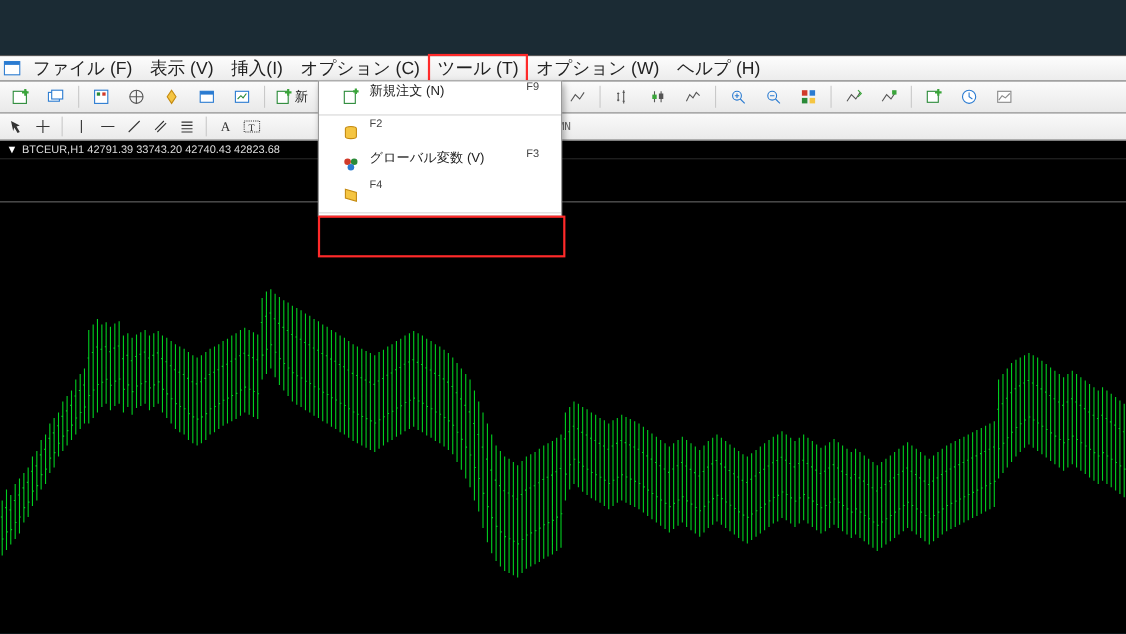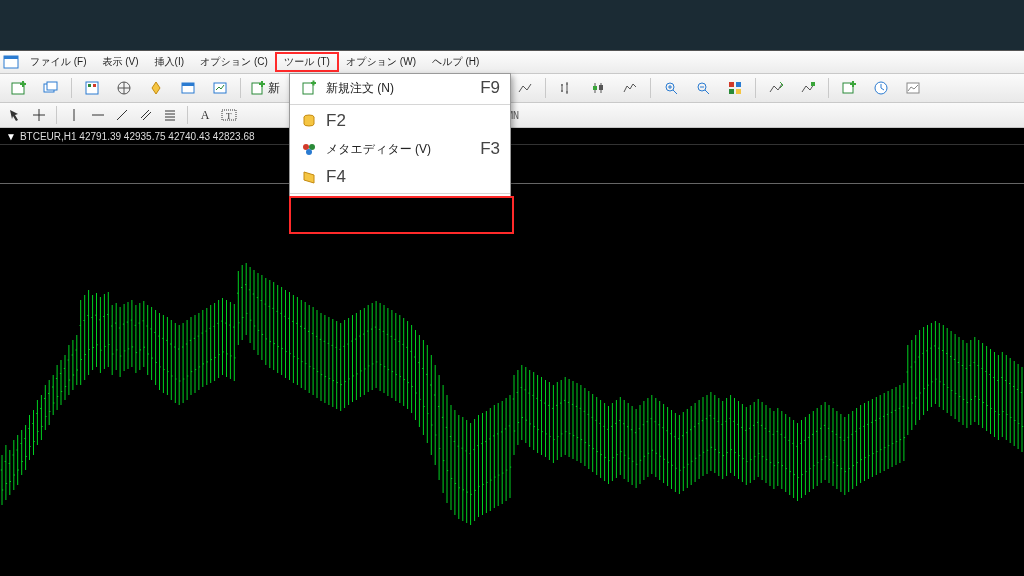--- a/index.html
+++ b/index.html
@@ -6,21 +6,21 @@
   .stage{position:relative;width:1024px;height:576px;overflow:hidden;background:#1b2b34;}
   .app{
     position:absolute;left:0;top:50px;width:1024px;height:526px;
     background:#000;border-top:1px solid #555;
   }
   .menubar{
     display:flex;align-items:center;height:22px;
     background:linear-gradient(#fdfdfd,#ececec);
     border-bottom:1px solid #c9c9c9;
     padding:0 2px;
-    font-size:10px;color:#222;
+    font-size:16px;color:#222;
   }
   .menubar .mi{
     padding:2px 8px;
     cursor:default;
     white-space:nowrap;
   }
   .menubar .mi.hl{outline:2px solid #ff2a2a;outline-offset:-1px;}
   .menubar .ico{
     display:inline-flex;align-items:center;justify-content:center;
     width:18px;height:18px;margin-right:2px;
@@ -72,26 +72,26 @@
   .stick{stroke:#00d020;stroke-width:1;}
   .dropdown{
     position:absolute;
     left:289px;top:73px;
     width:220px;
     background:#fff;border:1px solid #9a9a9a;
     box-shadow:2px 3px 6px rgba(0,0,0,.35);
     font-size:12px;color:#222;z-index:50;
   }
   .dropdown .row{
-    display:flex;align-items:center;height:28px;
-    padding:0 10px;gap:8px;
+    display:flex;height:28px;
+    padding:0 20px;gap:8px;
   }
   .dropdown .row .ic{width:18px;display:inline-flex;align-items:center;justify-content:center;}
   .dropdown .row .lbl{flex:1;white-space:nowrap;}
-  .dropdown .row .sc{color:#444;font-size:17px;}
+  .dropdown .row .sc{color:#444;font-size:10px;}
   .dropdown hr{border:none;border-top:1px solid #d6d6d6;margin:2px 0;}
   .drop-hl{
     position:absolute;left:289px;top:196px;width:221px;height:34px;
     border:2px solid #ff2a2a;pointer-events:none;z-index:60;
   }
 </style>
 </head>
 <body>
 
 <div class="stage">
@@ -298,21 +298,21 @@
 
       <span class="period" style="display:flex;gap:2px;">
         <span class="db">D1</span>
         <span class="db">W1</span>
         <span class="db">MN</span>
       </span>
     </div>
 
     <div class="status-strip">
       <span style="color:#fff;margin-right:4px;">▼</span>
-      <span>BTCEUR,H1  42791.39 42935.75 42740.43 42823.68</span>
+      <span>BTCEUR,H1  42791.39 33743.20 42740.43 42823.68</span>
     </div>
 
     <div class="chart-area">
       <div class="h-axis"></div>
       <svg class="chart" id="chart-svg" width="1024" height="436">
           <path d="M2.0 310 L2.0 360 M0.8 325 h1.2 M2.0 345 h1.2 M5.9 300 L5.9 355 M4.7 316.5 h1.2 M5.9 338.5 h1.2 M9.8 305 L9.8 350 M8.7 318.5 h1.2 M9.8 336.5 h1.2 M13.8 295 L13.8 345 M12.6 310 h1.2 M13.8 330 h1.2 M17.7 290 L17.7 340 M16.5 305 h1.2 M17.7 325 h1.2 M21.7 285 L21.7 330 M20.5 298.5 h1.2 M21.7 316.5 h1.2 M25.6 280 L25.6 325 M24.4 293.5 h1.2 M25.6 311.5 h1.2 M29.5 270 L29.5 315 M28.4 283.5 h1.2 M29.5 301.5 h1.2 M33.5 265 L33.5 310 M32.3 278.5 h1.2 M33.5 296.5 h1.2 M37.4 255 L37.4 300 M36.2 268.5 h1.2 M37.4 286.5 h1.2 M41.4 250 L41.4 295 M40.2 263.5 h1.2 M41.4 281.5 h1.2 M45.3 240 L45.3 285 M44.1 253.5 h1.2 M45.3 271.5 h1.2 M49.2 235 L49.2 280 M48.0 248.5 h1.2 M49.2 266.5 h1.2 M53.2 230 L53.2 270 M52.0 242 h1.2 M53.2 258 h1.2 M57.1 220 L57.1 265 M55.9 233.5 h1.2 M57.1 251.5 h1.2 M61.0 215 L61.0 260 M59.9 228.5 h1.2 M61.0 246.5 h1.2 M65.0 210 L65.0 255 M63.8 223.5 h1.2 M65.0 241.5 h1.2 M68.9 200 L68.9 250 M67.7 215 h1.2 M68.9 235 h1.2 M72.9 195 L72.9 245 M71.7 210 h1.2 M72.9 230 h1.2 M76.8 190 L76.8 240 M75.6 205 h1.2 M76.8 225 h1.2 M80.7 155 L80.7 240 M79.6 180.5 h1.2 M80.7 214.5 h1.2 M84.7 150 L84.7 235 M83.5 175.5 h1.2 M84.7 209.5 h1.2 M88.6 145 L88.6 230 M87.4 170.5 h1.2 M88.6 204.5 h1.2 M92.6 150 L92.6 225 M91.4 172.5 h1.2 M92.6 202.5 h1.2 M96.5 148 L96.5 222 M95.3 170.2 h1.2 M96.5 199.8 h1.2 M100.4 152 L100.4 228 M99.2 174.8 h1.2 M100.4 205.2 h1.2 M104.4 149 L104.4 224 M103.2 171.5 h1.2 M104.4 201.5 h1.2 M108.3 147 L108.3 222 M107.1 169.5 h1.2 M108.3 199.5 h1.2 M112.2 160 L112.2 230 M111.1 181 h1.2 M112.2 209 h1.2 M116.2 158 L116.2 225 M115.0 178.1 h1.2 M116.2 204.9 h1.2 M120.1 162 L120.1 232 M118.9 183 h1.2 M120.1 211 h1.2 M124.1 159 L124.1 226 M122.9 179.1 h1.2 M124.1 205.9 h1.2 M128.0 157 L128.0 224 M126.8 177.1 h1.2 M128.0 203.9 h1.2 M131.9 155 L131.9 222 M130.8 175.1 h1.2 M131.9 201.9 h1.2 M135.9 160 L135.9 228 M134.7 180.4 h1.2 M135.9 207.6 h1.2 M139.8 158 L139.8 225 M138.6 178.1 h1.2 M139.8 204.9 h1.2 M143.8 156 L143.8 222 M142.6 175.8 h1.2 M143.8 202.2 h1.2 M147.7 160 L147.7 230 M146.5 181 h1.2 M147.7 209 h1.2 M151.6 162 L151.6 235 M150.4 183.9 h1.2 M151.6 213.1 h1.2 M155.6 165 L155.6 240 M154.4 187.5 h1.2 M155.6 217.5 h1.2 M159.5 168 L159.5 245 M158.3 191.1 h1.2 M159.5 221.9 h1.2 M163.4 170 L163.4 248 M162.3 193.4 h1.2 M163.4 224.6 h1.2 M167.4 172 L167.4 250 M166.2 195.4 h1.2 M167.4 226.6 h1.2 M171.3 175 L171.3 255 M170.1 199 h1.2 M171.3 231 h1.2 M175.3 178 L175.3 258 M174.1 202 h1.2 M175.3 234 h1.2 M179.2 180 L179.2 260 M178.0 204 h1.2 M179.2 236 h1.2 M183.1 178 L183.1 258 M182.0 202 h1.2 M183.1 234 h1.2 M187.1 175 L187.1 255 M185.9 199 h1.2 M187.1 231 h1.2 M191.0 172 L191.0 250 M189.8 195.4 h1.2 M191.0 226.6 h1.2 M195.0 170 L195.0 248 M193.8 193.4 h1.2 M195.0 224.6 h1.2 M198.9 168 L198.9 245 M197.7 191.1 h1.2 M198.9 221.9 h1.2 M202.8 165 L202.8 242 M201.6 188.1 h1.2 M202.8 218.9 h1.2 M206.8 163 L206.8 240 M205.6 186.1 h1.2 M206.8 216.9 h1.2 M210.7 160 L210.7 238 M209.5 183.4 h1.2 M210.7 214.6 h1.2 M214.6 158 L214.6 236 M213.5 181.4 h1.2 M214.6 212.6 h1.2 M218.6 155 L218.6 233 M217.4 178.4 h1.2 M218.6 209.6 h1.2 M222.5 153 L222.5 230 M221.3 176.1 h1.2 M222.5 206.9 h1.2 M226.5 155 L226.5 232 M225.3 178.1 h1.2 M226.5 208.9 h1.2 M230.4 157 L230.4 234 M229.2 180.1 h1.2 M230.4 210.9 h1.2 M234.3 159 L234.3 236 M233.2 182.1 h1.2 M234.3 212.9 h1.2 M238.3 126 L238.3 200 M237.1 148.2 h1.2 M238.3 177.8 h1.2 M242.2 120 L242.2 195 M241.0 142.5 h1.2 M242.2 172.5 h1.2 M246.2 118 L246.2 190 M245.0 139.6 h1.2 M246.2 168.4 h1.2 M250.1 122 L250.1 198 M248.9 144.8 h1.2 M250.1 175.2 h1.2 M254.0 125 L254.0 205 M252.8 149 h1.2 M254.0 181 h1.2 M258.0 128 L258.0 210 M256.8 152.6 h1.2 M258.0 185.4 h1.2 M261.9 130 L261.9 215 M260.7 155.5 h1.2 M261.9 189.5 h1.2 M265.8 133 L265.8 220 M264.7 159.1 h1.2 M265.8 193.9 h1.2 M269.8 135 L269.8 223 M268.6 161.4 h1.2 M269.8 196.6 h1.2 M273.7 137 L273.7 225 M272.5 163.4 h1.2 M273.7 198.6 h1.2 M277.7 140 L277.7 228 M276.5 166.4 h1.2 M277.7 201.6 h1.2 M281.6 142 L281.6 230 M280.4 168.4 h1.2 M281.6 203.6 h1.2 M285.5 145 L285.5 233 M284.4 171.4 h1.2 M285.5 206.6 h1.2 M289.5 147 L289.5 235 M288.3 173.4 h1.2 M289.5 208.6 h1.2 M293.4 150 L293.4 238 M292.2 176.4 h1.2 M293.4 211.6 h1.2 M297.4 152 L297.4 240 M296.2 178.4 h1.2 M297.4 213.6 h1.2 M301.3 155 L301.3 243 M300.1 181.4 h1.2 M301.3 216.6 h1.2 M305.2 157 L305.2 245 M304.0 183.4 h1.2 M305.2 218.6 h1.2 M309.2 160 L309.2 248 M308.0 186.4 h1.2 M309.2 221.6 h1.2 M313.1 162 L313.1 250 M311.9 188.4 h1.2 M313.1 223.6 h1.2 M317.0 165 L317.0 253 M315.9 191.4 h1.2 M317.0 226.6 h1.2 M321.0 168 L321.0 256 M319.8 194.4 h1.2 M321.0 229.6 h1.2 M324.9 170 L324.9 258 M323.7 196.4 h1.2 M324.9 231.6 h1.2 M328.9 172 L328.9 260 M327.7 198.4 h1.2 M328.9 233.6 h1.2 M332.8 174 L332.8 262 M331.6 200.4 h1.2 M332.8 235.6 h1.2 M336.7 176 L336.7 264 M335.6 202.4 h1.2 M336.7 237.6 h1.2 M340.7 178 L340.7 266 M339.5 204.4 h1.2 M340.7 239.6 h1.2 M344.6 175 L344.6 263 M343.4 201.4 h1.2 M344.6 236.6 h1.2 M348.6 173 L348.6 260 M347.4 199.1 h1.2 M348.6 233.9 h1.2 M352.5 170 L352.5 257 M351.3 196.1 h1.2 M352.5 230.9 h1.2 M356.4 168 L356.4 255 M355.2 194.1 h1.2 M356.4 228.9 h1.2 M360.4 165 L360.4 252 M359.2 191.1 h1.2 M360.4 225.9 h1.2 M364.3 163 L364.3 250 M363.1 189.1 h1.2 M364.3 223.9 h1.2 M368.2 160 L368.2 247 M367.1 186.1 h1.2 M368.2 220.9 h1.2 M372.2 158 L372.2 245 M371.0 184.1 h1.2 M372.2 218.9 h1.2 M376.1 156 L376.1 243 M374.9 182.1 h1.2 M376.1 216.9 h1.2 M380.1 158 L380.1 246 M378.9 184.4 h1.2 M380.1 219.6 h1.2 M384.0 160 L384.0 248 M382.8 186.4 h1.2 M384.0 221.6 h1.2 M387.9 163 L387.9 251 M386.8 189.4 h1.2 M387.9 224.6 h1.2 M391.9 165 L391.9 253 M390.7 191.4 h1.2 M391.9 226.6 h1.2 M395.8 168 L395.8 256 M394.6 194.4 h1.2 M395.8 229.6 h1.2 M399.8 170 L399.8 258 M398.6 196.4 h1.2 M399.8 231.6 h1.2 M403.7 173 L403.7 261 M402.5 199.4 h1.2 M403.7 234.6 h1.2 M407.6 176 L407.6 264 M406.4 202.4 h1.2 M407.6 237.6 h1.2 M411.6 180 L411.6 268 M410.4 206.4 h1.2 M411.6 241.6 h1.2 M415.5 185 L415.5 275 M414.3 212 h1.2 M415.5 248 h1.2 M419.4 190 L419.4 282 M418.3 217.6 h1.2 M419.4 254.39999999999998 h1.2 M423.4 195 L423.4 290 M422.2 223.5 h1.2 M423.4 261.5 h1.2 M427.3 200 L427.3 298 M426.1 229.4 h1.2 M427.3 268.6 h1.2 M431.3 210 L431.3 310 M430.1 240 h1.2 M431.3 280 h1.2 M435.2 220 L435.2 320 M434.0 250 h1.2 M435.2 290 h1.2 M439.1 230 L439.1 335 M438.0 261.5 h1.2 M439.1 303.5 h1.2 M443.1 240 L443.1 348 M441.9 272.4 h1.2 M443.1 315.6 h1.2 M447.0 250 L447.0 358 M445.8 282.4 h1.2 M447.0 325.6 h1.2 M451.0 260 L451.0 365 M449.8 291.5 h1.2 M451.0 333.5 h1.2 M454.9 265 L454.9 370 M453.7 296.5 h1.2 M454.9 338.5 h1.2 M458.8 270 L458.8 374 M457.6 301.2 h1.2 M458.8 342.8 h1.2 M462.8 272 L462.8 376 M461.6 303.2 h1.2 M462.8 344.8 h1.2 M466.7 275 L466.7 378 M465.5 305.9 h1.2 M466.7 347.1 h1.2 M470.6 278 L470.6 380 M469.5 308.6 h1.2 M470.6 349.4 h1.2 M474.6 274 L474.6 376 M473.4 304.6 h1.2 M474.6 345.4 h1.2 M478.5 270 L478.5 372 M477.3 300.6 h1.2 M478.5 341.4 h1.2 M482.5 268 L482.5 370 M481.3 298.6 h1.2 M482.5 339.4 h1.2 M486.4 266 L486.4 368 M485.2 296.6 h1.2 M486.4 337.4 h1.2 M490.3 263 L490.3 366 M489.2 293.9 h1.2 M490.3 335.1 h1.2 M494.3 260 L494.3 363 M493.1 290.9 h1.2 M494.3 332.1 h1.2 M498.2 258 L498.2 361 M497.0 288.9 h1.2 M498.2 330.1 h1.2 M502.2 256 L502.2 359 M501.0 286.9 h1.2 M502.2 328.1 h1.2 M506.1 253 L506.1 356 M504.9 283.9 h1.2 M506.1 325.1 h1.2 M510.0 250 L510.0 353 M508.8 280.9 h1.2 M510.0 322.1 h1.2 M514.0 230 L514.0 310 M512.8 254 h1.2 M514.0 286 h1.2 M517.9 225 L517.9 300 M516.7 247.5 h1.2 M517.9 277.5 h1.2 M521.8 220 L521.8 295 M520.7 242.5 h1.2 M521.8 272.5 h1.2 M525.8 222 L525.8 298 M524.6 244.8 h1.2 M525.8 275.2 h1.2 M529.7 225 L529.7 302 M528.5 248.1 h1.2 M529.7 278.9 h1.2 M533.7 227 L533.7 305 M532.5 250.4 h1.2 M533.7 281.6 h1.2 M537.6 230 L537.6 308 M536.4 253.4 h1.2 M537.6 284.6 h1.2 M541.5 232 L541.5 310 M540.4 255.4 h1.2 M541.5 286.6 h1.2 M545.5 235 L545.5 312 M544.3 258.1 h1.2 M545.5 288.9 h1.2 M549.4 237 L549.4 315 M548.2 260.4 h1.2 M549.4 291.6 h1.2 M553.4 240 L553.4 318 M552.2 263.4 h1.2 M553.4 294.6 h1.2 M557.3 237 L557.3 315 M556.1 260.4 h1.2 M557.3 291.6 h1.2 M561.2 235 L561.2 312 M560.0 258.1 h1.2 M561.2 288.9 h1.2 M565.2 232 L565.2 310 M564.0 255.4 h1.2 M565.2 286.6 h1.2 M569.1 234 L569.1 312 M567.9 257.4 h1.2 M569.1 288.6 h1.2 M573.0 236 L573.0 314 M571.9 259.4 h1.2 M573.0 290.6 h1.2 M577.0 238 L577.0 316 M575.8 261.4 h1.2 M577.0 292.6 h1.2 M580.9 240 L580.9 318 M579.7 263.4 h1.2 M580.9 294.6 h1.2 M584.9 243 L584.9 321 M583.7 266.4 h1.2 M584.9 297.6 h1.2 M588.8 246 L588.8 324 M587.6 269.4 h1.2 M588.8 300.6 h1.2 M592.7 249 L592.7 327 M591.6 272.4 h1.2 M592.7 303.6 h1.2 M596.7 252 L596.7 330 M595.5 275.4 h1.2 M596.7 306.6 h1.2 M600.6 255 L600.6 333 M599.4 278.4 h1.2 M600.6 309.6 h1.2 M604.6 258 L604.6 336 M603.4 281.4 h1.2 M604.6 312.6 h1.2 M608.5 261 L608.5 339 M607.3 284.4 h1.2 M608.5 315.6 h1.2 M612.4 258 L612.4 336 M611.2 281.4 h1.2 M612.4 312.6 h1.2 M616.4 255 L616.4 333 M615.2 278.4 h1.2 M616.4 309.6 h1.2 M620.3 252 L620.3 330 M619.1 275.4 h1.2 M620.3 306.6 h1.2 M624.2 255 L624.2 334 M623.1 278.7 h1.2 M624.2 310.3 h1.2 M628.2 258 L628.2 337 M627.0 281.7 h1.2 M628.2 313.3 h1.2 M632.1 261 L632.1 340 M630.9 284.7 h1.2 M632.1 316.3 h1.2 M636.1 264 L636.1 343 M634.9 287.7 h1.2 M636.1 319.3 h1.2 M640.0 260 L640.0 339 M638.8 283.7 h1.2 M640.0 315.3 h1.2 M643.9 256 L643.9 335 M642.8 279.7 h1.2 M643.9 311.3 h1.2 M647.9 253 L647.9 332 M646.7 276.7 h1.2 M647.9 308.3 h1.2 M651.8 250 L651.8 329 M650.6 273.7 h1.2 M651.8 305.3 h1.2 M655.8 253 L655.8 332 M654.6 276.7 h1.2 M655.8 308.3 h1.2 M659.7 256 L659.7 335 M658.5 279.7 h1.2 M659.7 311.3 h1.2 M663.6 259 L663.6 338 M662.4 282.7 h1.2 M663.6 314.3 h1.2 M667.6 262 L667.6 341 M666.4 285.7 h1.2 M667.6 317.3 h1.2 M671.5 265 L671.5 344 M670.3 288.7 h1.2 M671.5 320.3 h1.2 M675.4 268 L675.4 347 M674.3 291.7 h1.2 M675.4 323.3 h1.2 M679.4 270 L679.4 349 M678.2 293.7 h1.2 M679.4 325.3 h1.2 M683.3 267 L683.3 346 M682.1 290.7 h1.2 M683.3 322.3 h1.2 M687.3 264 L687.3 343 M686.1 287.7 h1.2 M687.3 319.3 h1.2 M691.2 261 L691.2 340 M690.0 284.7 h1.2 M691.2 316.3 h1.2 M695.1 258 L695.1 337 M694.0 281.7 h1.2 M695.1 313.3 h1.2 M699.1 255 L699.1 334 M697.9 278.7 h1.2 M699.1 310.3 h1.2 M703.0 252 L703.0 331 M701.8 275.7 h1.2 M703.0 307.3 h1.2 M707.0 250 L707.0 329 M705.8 273.7 h1.2 M707.0 305.3 h1.2 M710.9 247 L710.9 326 M709.7 270.7 h1.2 M710.9 302.3 h1.2 M714.8 250 L714.8 328 M713.6 273.4 h1.2 M714.8 304.6 h1.2 M718.8 253 L718.8 331 M717.6 276.4 h1.2 M718.8 307.6 h1.2 M722.7 256 L722.7 334 M721.5 279.4 h1.2 M722.7 310.6 h1.2 M726.6 253 L726.6 331 M725.5 276.4 h1.2 M726.6 307.6 h1.2 M730.6 250 L730.6 328 M729.4 273.4 h1.2 M730.6 304.6 h1.2 M734.5 253 L734.5 331 M733.3 276.4 h1.2 M734.5 307.6 h1.2 M738.5 256 L738.5 334 M737.3 279.4 h1.2 M738.5 310.6 h1.2 M742.4 259 L742.4 337 M741.2 282.4 h1.2 M742.4 313.6 h1.2 M746.3 262 L746.3 340 M745.2 285.4 h1.2 M746.3 316.6 h1.2 M750.3 260 L750.3 338 M749.1 283.4 h1.2 M750.3 314.6 h1.2 M754.2 257 L754.2 335 M753.0 280.4 h1.2 M754.2 311.6 h1.2 M758.2 254 L758.2 332 M757.0 277.4 h1.2 M758.2 308.6 h1.2 M762.1 257 L762.1 335 M760.9 280.4 h1.2 M762.1 311.6 h1.2 M766.0 260 L766.0 338 M764.8 283.4 h1.2 M766.0 314.6 h1.2 M770.0 263 L770.0 341 M768.8 286.4 h1.2 M770.0 317.6 h1.2 M773.9 266 L773.9 344 M772.7 289.4 h1.2 M773.9 320.6 h1.2 M777.8 263 L777.8 341 M776.7 286.4 h1.2 M777.8 317.6 h1.2 M781.8 266 L781.8 344 M780.6 289.4 h1.2 M781.8 320.6 h1.2 M785.7 269 L785.7 347 M784.5 292.4 h1.2 M785.7 323.6 h1.2 M789.7 272 L789.7 350 M788.5 295.4 h1.2 M789.7 326.6 h1.2 M793.6 275 L793.6 353 M792.4 298.4 h1.2 M793.6 329.6 h1.2 M797.5 278 L797.5 356 M796.4 301.4 h1.2 M797.5 332.6 h1.2 M801.5 275 L801.5 353 M800.3 298.4 h1.2 M801.5 329.6 h1.2 M805.4 272 L805.4 350 M804.2 295.4 h1.2 M805.4 326.6 h1.2 M809.4 269 L809.4 347 M808.2 292.4 h1.2 M809.4 323.6 h1.2 M813.3 266 L813.3 344 M812.1 289.4 h1.2 M813.3 320.6 h1.2 M817.2 263 L817.2 341 M816.0 286.4 h1.2 M817.2 317.6 h1.2 M821.2 260 L821.2 338 M820.0 283.4 h1.2 M821.2 314.6 h1.2 M825.1 257 L825.1 335 M823.9 280.4 h1.2 M825.1 311.6 h1.2 M829.0 260 L829.0 338 M827.9 283.4 h1.2 M829.0 314.6 h1.2 M833.0 263 L833.0 341 M831.8 286.4 h1.2 M833.0 317.6 h1.2 M836.9 266 L836.9 344 M835.7 289.4 h1.2 M836.9 320.6 h1.2 M840.9 269 L840.9 347 M839.7 292.4 h1.2 M840.9 323.6 h1.2 M844.8 272 L844.8 350 M843.6 295.4 h1.2 M844.8 326.6 h1.2 M848.7 269 L848.7 347 M847.6 292.4 h1.2 M848.7 323.6 h1.2 M852.7 266 L852.7 344 M851.5 289.4 h1.2 M852.7 320.6 h1.2 M856.6 263 L856.6 341 M855.4 286.4 h1.2 M856.6 317.6 h1.2 M860.6 260 L860.6 338 M859.4 283.4 h1.2 M860.6 314.6 h1.2 M864.5 258 L864.5 336 M863.3 281.4 h1.2 M864.5 312.6 h1.2 M868.4 256 L868.4 334 M867.2 279.4 h1.2 M868.4 310.6 h1.2 M872.4 254 L872.4 332 M871.2 277.4 h1.2 M872.4 308.6 h1.2 M876.3 252 L876.3 330 M875.1 275.4 h1.2 M876.3 306.6 h1.2 M880.2 250 L880.2 328 M879.1 273.4 h1.2 M880.2 304.6 h1.2 M884.2 248 L884.2 326 M883.0 271.4 h1.2 M884.2 302.6 h1.2 M888.1 246 L888.1 324 M886.9 269.4 h1.2 M888.1 300.6 h1.2 M892.1 244 L892.1 322 M890.9 267.4 h1.2 M892.1 298.6 h1.2 M896.0 242 L896.0 320 M894.8 265.4 h1.2 M896.0 296.6 h1.2 M899.9 240 L899.9 318 M898.8 263.4 h1.2 M899.9 294.6 h1.2 M903.9 238 L903.9 316 M902.7 261.4 h1.2 M903.9 292.6 h1.2 M907.8 200 L907.8 290 M906.6 227 h1.2 M907.8 263 h1.2 M911.8 195 L911.8 285 M910.6 222 h1.2 M911.8 258 h1.2 M915.7 190 L915.7 280 M914.5 217 h1.2 M915.7 253 h1.2 M919.6 185 L919.6 275 M918.4 212 h1.2 M919.6 248 h1.2 M923.6 182 L923.6 270 M922.4 208.4 h1.2 M923.6 243.6 h1.2 M927.5 180 L927.5 266 M926.3 205.8 h1.2 M927.5 240.2 h1.2 M931.4 178 L931.4 262 M930.3 203.2 h1.2 M931.4 236.8 h1.2 M935.4 176 L935.4 259 M934.2 200.9 h1.2 M935.4 234.1 h1.2 M939.3 178 L939.3 262 M938.1 203.2 h1.2 M939.3 236.8 h1.2 M943.3 180 L943.3 265 M942.1 205.5 h1.2 M943.3 239.5 h1.2 M947.2 183 L947.2 268 M946.0 208.5 h1.2 M947.2 242.5 h1.2 M951.1 186 L951.1 271 M950.0 211.5 h1.2 M951.1 245.5 h1.2 M955.1 189 L955.1 274 M953.9 214.5 h1.2 M955.1 248.5 h1.2 M959.0 192 L959.0 277 M957.8 217.5 h1.2 M959.0 251.5 h1.2 M963.0 195 L963.0 280 M961.8 220.5 h1.2 M963.0 254.5 h1.2 M966.9 198 L966.9 283 M965.7 223.5 h1.2 M966.9 257.5 h1.2 M970.8 195 L970.8 280 M969.6 220.5 h1.2 M970.8 254.5 h1.2 M974.8 192 L974.8 277 M973.6 217.5 h1.2 M974.8 251.5 h1.2 M978.7 195 L978.7 280 M977.5 220.5 h1.2 M978.7 254.5 h1.2 M982.6 198 L982.6 283 M981.5 223.5 h1.2 M982.6 257.5 h1.2 M986.6 201 L986.6 286 M985.4 226.5 h1.2 M986.6 260.5 h1.2 M990.5 204 L990.5 289 M989.3 229.5 h1.2 M990.5 263.5 h1.2 M994.5 207 L994.5 292 M993.3 232.5 h1.2 M994.5 266.5 h1.2 M998.4 210 L998.4 295 M997.2 235.5 h1.2 M998.4 269.5 h1.2 M1002.3 207 L1002.3 292 M1001.2 232.5 h1.2 M1002.3 266.5 h1.2 M1006.3 210 L1006.3 295 M1005.1 235.5 h1.2 M1006.3 269.5 h1.2 M1010.2 213 L1010.2 298 M1009.0 238.5 h1.2 M1010.2 272.5 h1.2 M1014.2 216 L1014.2 301 M1013.0 241.5 h1.2 M1014.2 275.5 h1.2 M1018.1 219 L1018.1 304 M1016.9 244.5 h1.2 M1018.1 278.5 h1.2 M1022.0 222 L1022.0 307 M1020.8 247.5 h1.2 M1022.0 281.5 h1.2 " class="stick"></path>
         </svg>
     </div>
 
   </div>
@@ -339,21 +339,21 @@
       <span class="sc">F2</span>
     </div>
     <div class="row">
       <span class="ic">
           <svg width="16" height="16">
             <circle cx="5" cy="6" r="3" fill="#d13a2a"></circle>
             <circle cx="11" cy="6" r="3" fill="#2a8a38"></circle>
             <circle cx="8" cy="11" r="3" fill="#2a7bd1"></circle>
           </svg>
         </span>
-      <span class="lbl">メタエディター (V)</span>
+      <span class="lbl">グローバル変数 (V)</span>
       <span class="sc">F3</span>
     </div>
     <div class="row">
       <span class="ic">
           <svg width="16" height="16">
             <path d="M3 3 l10 3 v8 l-10 -3 z" fill="#f5c542" stroke="#c48a10"></path>
           </svg>
         </span>
       <span class="sc">F4</span>
     </div>

